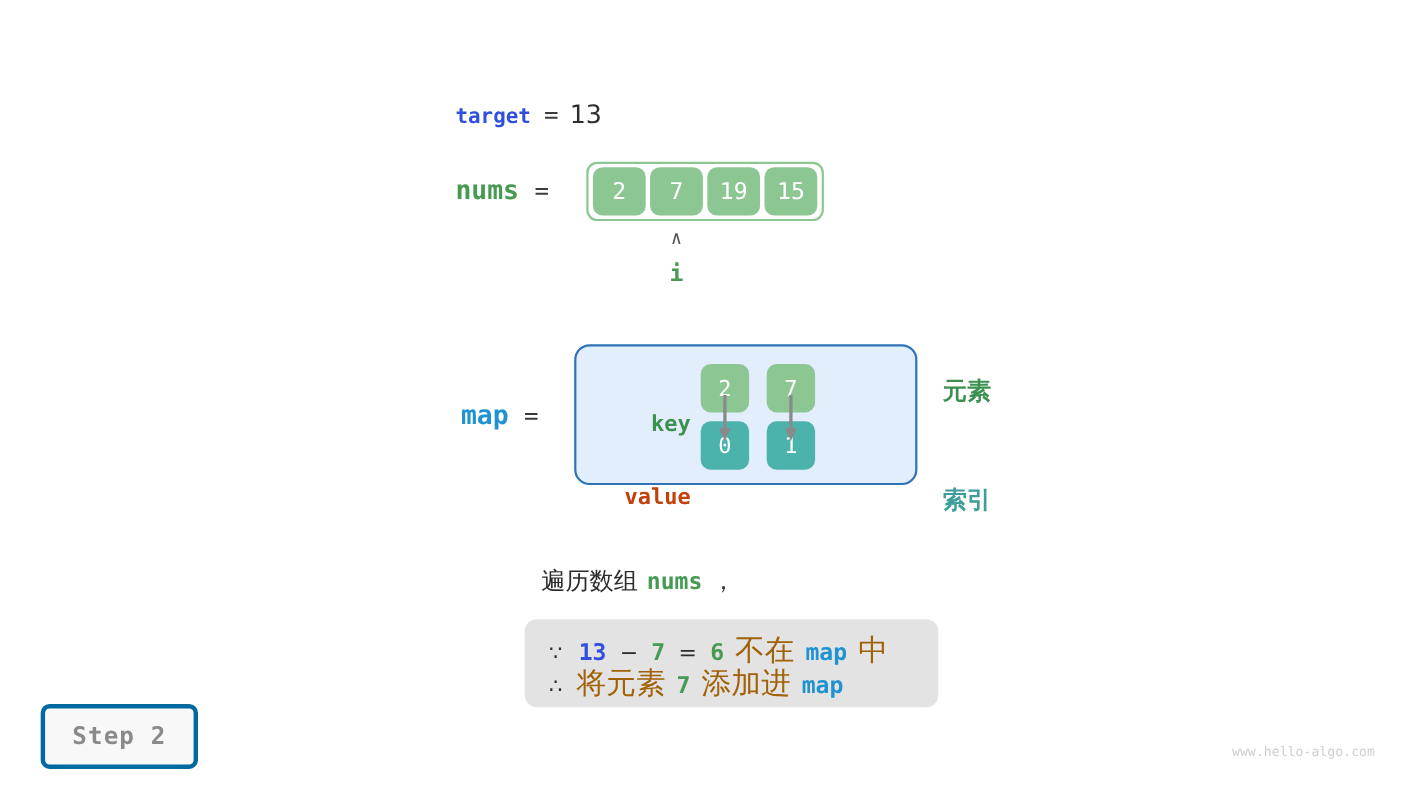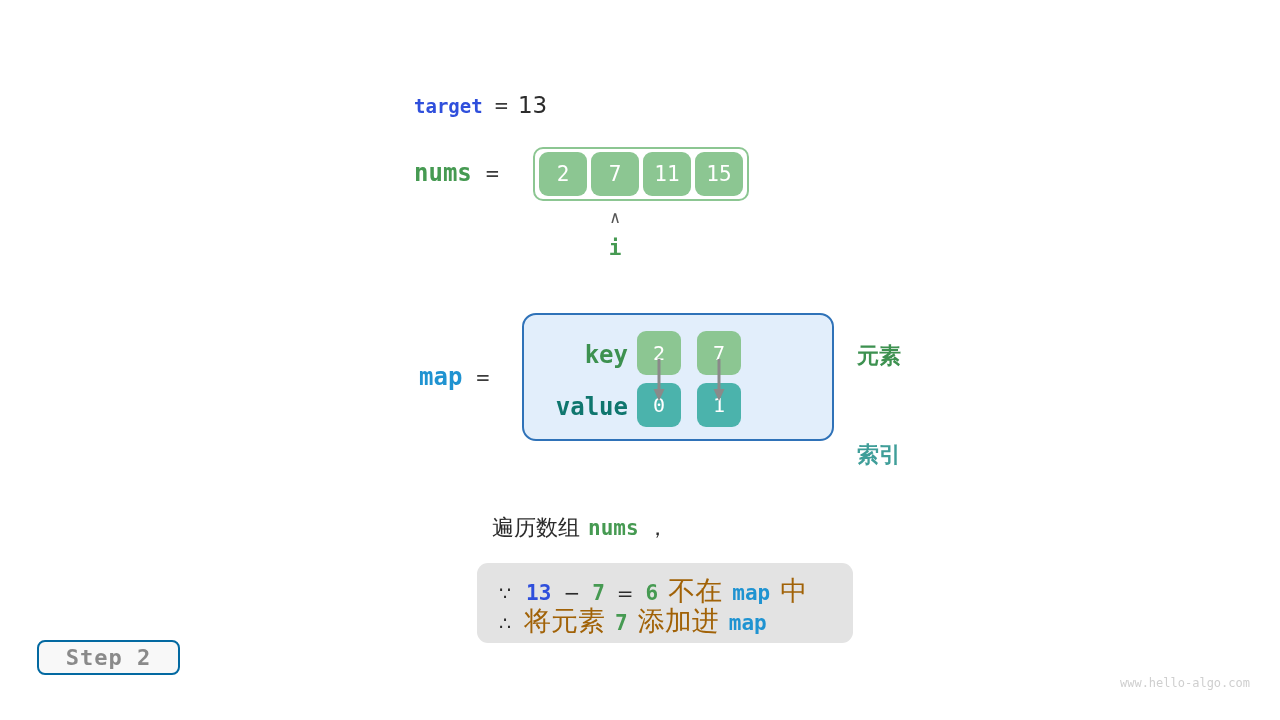--- a/index.html
+++ b/index.html
@@ -148,28 +148,29 @@
   #map-rows {
     position: absolute;
     left: 0;
     top: 0;
     width: 100%;
     height: 100%;
   }
   .map-row-label {
     position: absolute;
     font-family: "DejaVu Sans Mono", monospace;
-    font-size: 24px;
+    font-size: 20px;
     font-weight: bold;
     text-align: right;
     width: 98px;
     left: 6px;
+    margin-top: 32px;
   }
   #map-label-key   { top: 26px; color: #3d9150; }
-  #map-label-value { top: 78px; color: #0f766e; }
+  #map-label-value { top: 92px; color: #c2410c; }
 
   .map-cell {
     position: absolute;
     width: 44px;
     height: 44px;
     border-radius: 9px;
     color: #ffffff;
     font-family: "DejaVu Sans Mono", monospace;
     font-size: 20px;
     display: flex;
@@ -262,23 +263,23 @@
     color: #a16207;
     margin: 0 4px;
   }
 
   
   #step-badge {
     position: absolute;
     left: 37px;
     top: 640px;
     width: 143px;
-    height: 35px;
+    height: 59px;
     box-sizing: border-box;
-    border: 2px solid #0369a1;
+    border: 4px solid #0369a1;
     border-radius: 8px;
     background: #f8f8f8;
     display: flex;
     align-items: center;
     justify-content: center;
     font-family: "DejaVu Sans Mono", monospace;
     font-size: 22px;
     font-weight: bold;
     color: #8a8a8a;
     letter-spacing: 1px;
@@ -304,21 +305,21 @@
 </div>
 
 <div id="nums-line">
   <span class="var">nums</span>
   <span class="eq">=</span>
 </div>
 
 <div id="array-box">
   <div class="arr-cell">2</div>
   <div class="arr-cell">7</div>
-  <div class="arr-cell">11</div>
+  <div class="arr-cell">19</div>
   <div class="arr-cell">15</div>
 </div>
 
 <div id="pointer-group">
   <div id="pointer-caret">∧</div>
   <div id="pointer-label">i</div>
 </div>
 
 <div id="map-line">
   <span class="var">map</span>

